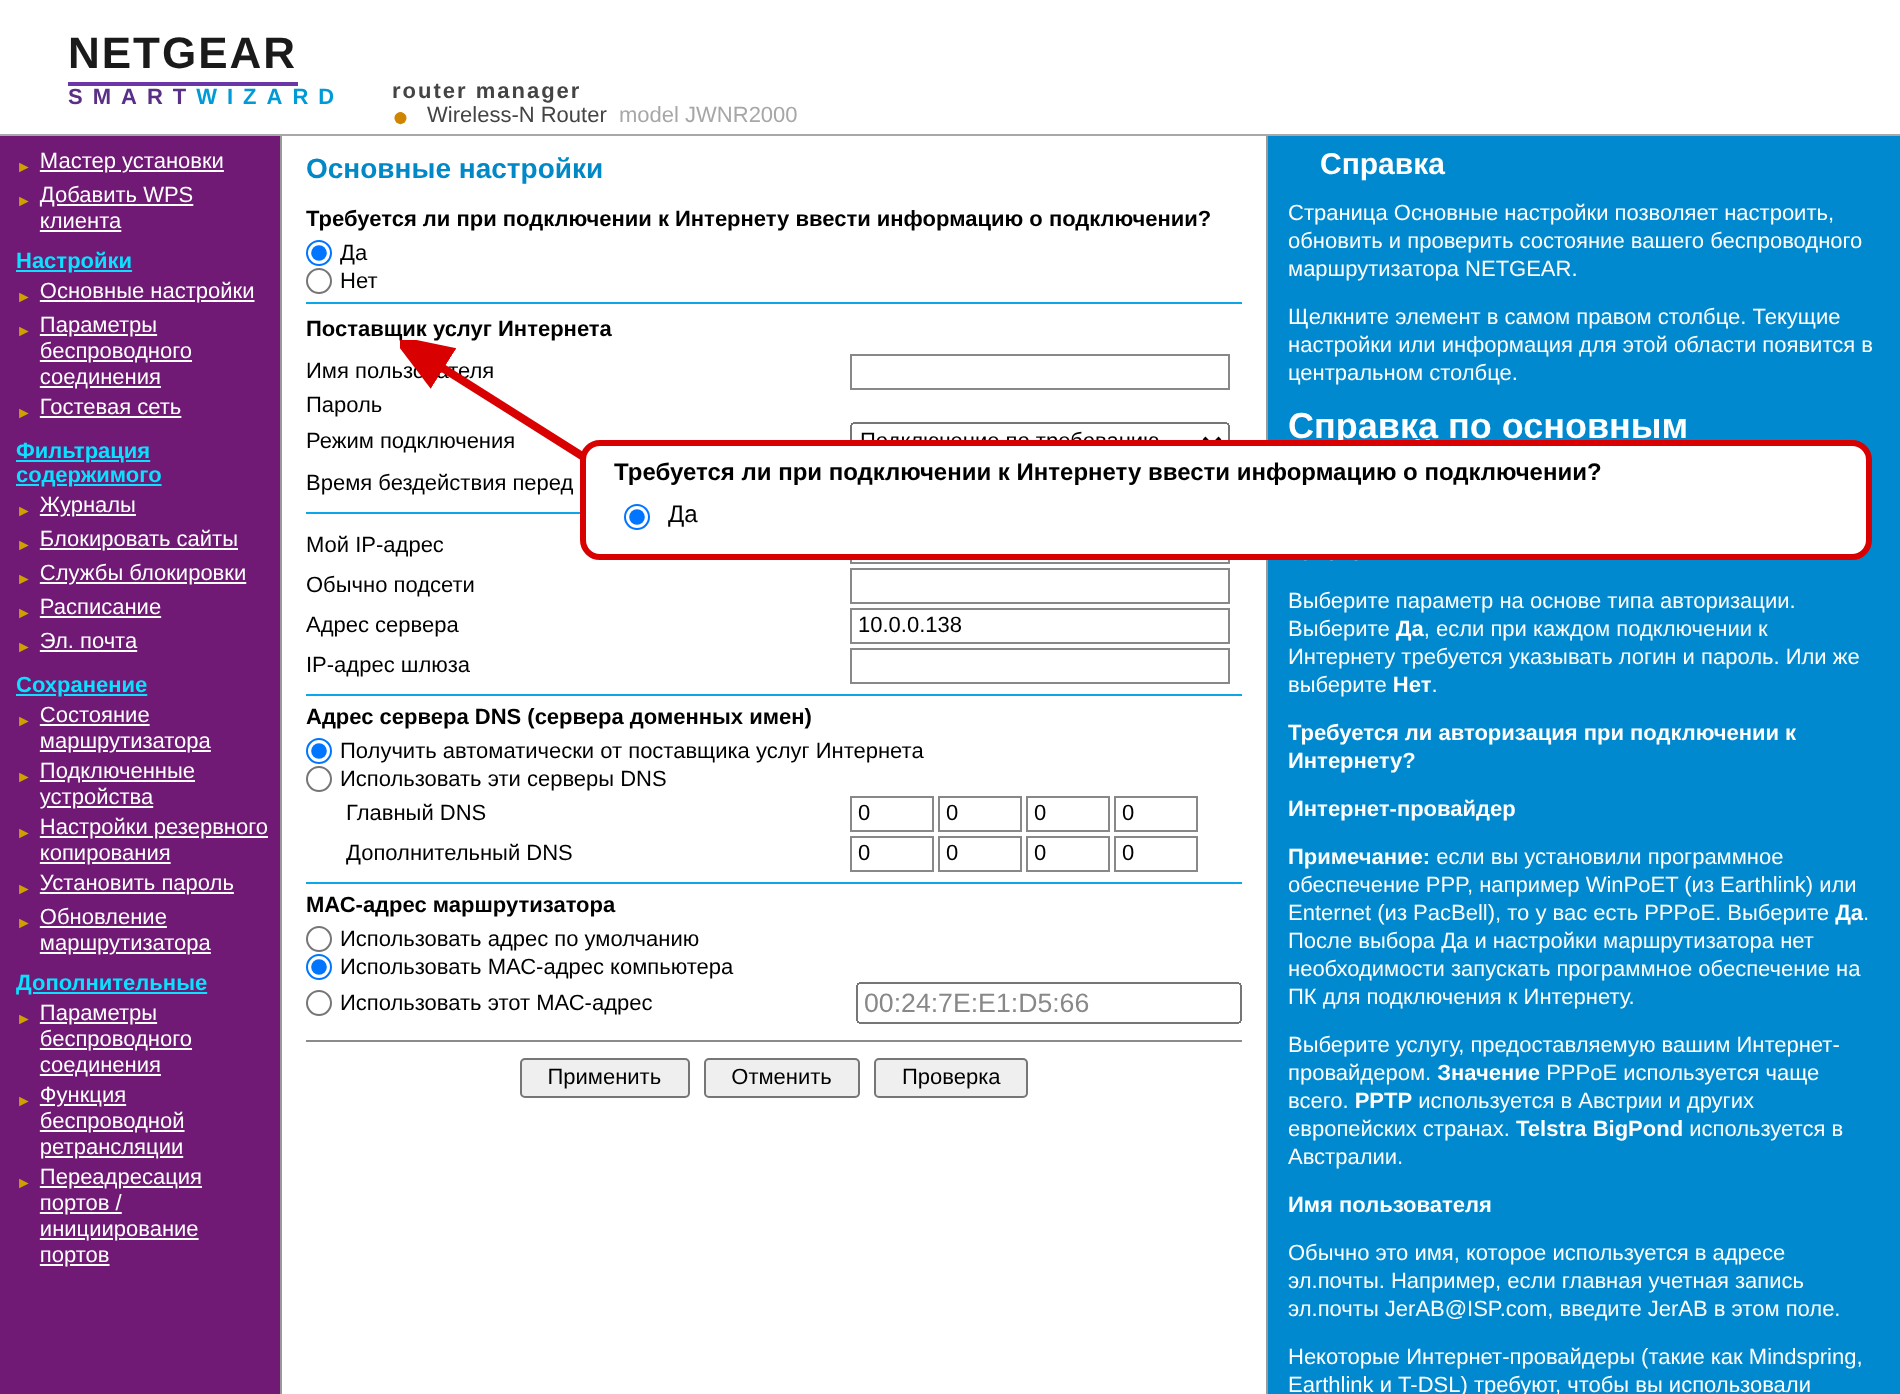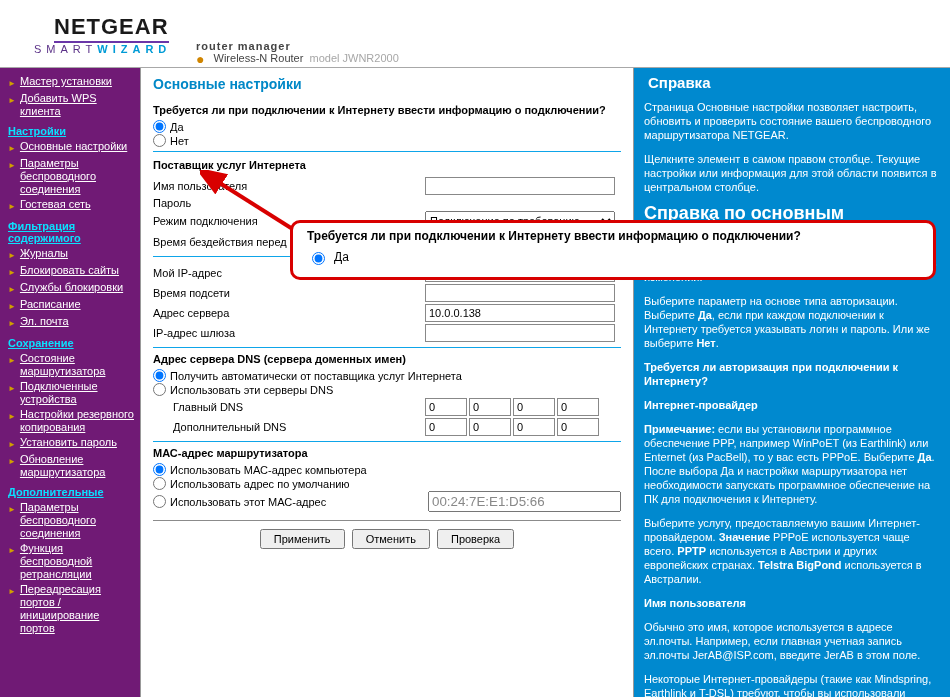--- a/index.html
+++ b/index.html
@@ -1,20 +1,20 @@
 <!DOCTYPE html>
 <html><head>
 <meta charset="utf-8">
 <style>
 html,body{margin:0;padding:0;font-family:Arial,Helvetica,sans-serif;font-size:11px;background:#fff;}
 .page{width:950px;height:697px;overflow:hidden;position:relative;}
 .topbar{height:68px;border-bottom:1px solid #a8a8a8;padding:14px 0 0 34px;box-sizing:border-box;position:relative;}
-.brand-netgear{font-family:"Arial Black",Arial,sans-serif;font-weight:900;font-size:22px;letter-spacing:1px;color:#1a1a1a;border-bottom:2px solid #6a36a8;display:inline-block;padding-bottom:1px;margin-left:20px;}
+.brand-netgear{font-family:"Arial Black",Arial,sans-serif;font-weight:900;font-size:22px;letter-spacing:1px;color:#1a1a1a;border-bottom:2px solid #6a36a8;display:inline-block;padding-bottom:1px;}
 .brand-smart{font-size:11px;letter-spacing:5px;margin-top:0;}
-.brand-smart .s{color:#5a3087;font-weight:normal;}
+.brand-smart .s{color:#5a3087;font-weight:bold;}
 .brand-smart .w{color:#009bd6;font-weight:bold;}
 .brand-sub{position:absolute;left:196px;top:40px;color:#444;font-size:11px;}
 .brand-sub .rm{font-weight:bold;letter-spacing:1px;}
 .brand-sub .dot{color:#d08500;font-size:14px;line-height:0;position:relative;top:2px;}
 .brand-sub .wn{margin-left:6px;}
 .brand-sub .md{color:#a7a7a7;}
 .cols{display:flex;height:629px;}
 .sidebar{width:140px;background:#701a75;color:#fff;padding:6px 6px 6px 8px;box-sizing:border-box;overflow:hidden;}
 .sidebar a{color:#fff;text-decoration:underline;font-size:11px;}
 .sidebar .hdr{color:#0be0ff;font-weight:bold;text-decoration:underline;font-size:11px;margin:6px 0 2px 0;display:block;}
@@ -31,21 +31,21 @@
 .row input[type=text]{height:18px;font-size:11px;box-sizing:border-box;border:1px solid #888;padding:1px 3px;}
 .row select{height:20px;font-size:11px;}
 .radio-row{display:flex;align-items:center;gap:4px;margin:1px 0;font-size:11px;}
 .radio-row input{margin:0;}
 .indent{padding-left:20px;}
 .dns-inputs{display:flex;gap:2px;}
 .dns-inputs input{width:42px;text-align:left;}
 .btn-row{text-align:center;padding-top:8px;border-top:1px solid #8b8b8b;margin-top:4px;}
 .btn-row button{font-size:11px;padding:2px 12px;margin:0 2px;}
 .help{width:316px;background:#0089cf;color:#fff;padding:8px 10px;box-sizing:border-box;overflow:hidden;font-size:11px;line-height:14px;}
-.help h2{font-size:15px;margin:0 0 10px 4px;}
+.help h2{font-size:15px;margin:0 0 10px 16px;}
 .help h3{font-size:18px;margin:12px 0 8px 0;}
 .help p{margin:0 0 10px 0;}
 .help b{font-weight:bold;}
 
 .callout{position:absolute;left:290px;top:220px;width:646px;height:60px;border:3px solid #d80000;border-radius:10px;background:#fff;box-shadow:0 0 0 1px #fff inset;padding:6px 14px;box-sizing:border-box;}
 .callout .cq{font-weight:bold;font-size:12px;margin-bottom:6px;}
 .callout .cr{font-size:12px;display:flex;align-items:center;gap:6px;}
 svg.arrow{position:absolute;left:200px;top:170px;pointer-events:none;}
 </style>
 </head>
@@ -173,21 +173,21 @@
             <input type="text" style="width: 122px;" value="5">
           </div>
       </div>
 
       <div class="sect">
         <div class="row">
             <span class="lbl">Мой IP-адрес</span>
             <input type="text" style="width: 190px;">
           </div>
         <div class="row">
-            <span class="lbl">Время подсети</span>
+            <span class="lbl">Обычно подсети</span>
             <input type="text" style="width: 190px;">
           </div>
         <div class="row">
             <span class="lbl">Адрес сервера</span>
             <input type="text" style="width: 190px; " value="10.0.0.138">
           </div>
         <div class="row">
             <span class="lbl">IP-адрес шлюза</span>
             <input type="text" style="width: 190px;">
           </div>
@@ -219,26 +219,26 @@
               <input type="text" value="0" style="">
               <input type="text" value="0" style="">
               <input type="text" value="0" style="">
           </div>
         </div>
       </div>
 
       <div class="sect">
         <div class="q">МАС-адрес маршрутизатора</div>
         <div class="radio-row">
+            <input type="radio" style="">
+            <span>Использовать адрес по умолчанию</span>
+          </div>
+        <div class="radio-row">
             <input type="radio" checked="" style="">
             <span>Использовать МАС-адрес компьютера</span>
-          </div>
-        <div class="radio-row">
-            <input type="radio" style="">
-            <span>Использовать адрес по умолчанию</span>
           </div>
         <div class="radio-row">
             <input type="radio" style="">
             <span style="flex:0 0 254px">Использовать этот МАС-адрес</span>
             <input type="text" style="width: 188px; color: rgb(136, 136, 136);" value="00:24:7E:E1:D5:66">
           </div>
       </div>
 
       <div class="btn-row">
         <button>Применить</button>

